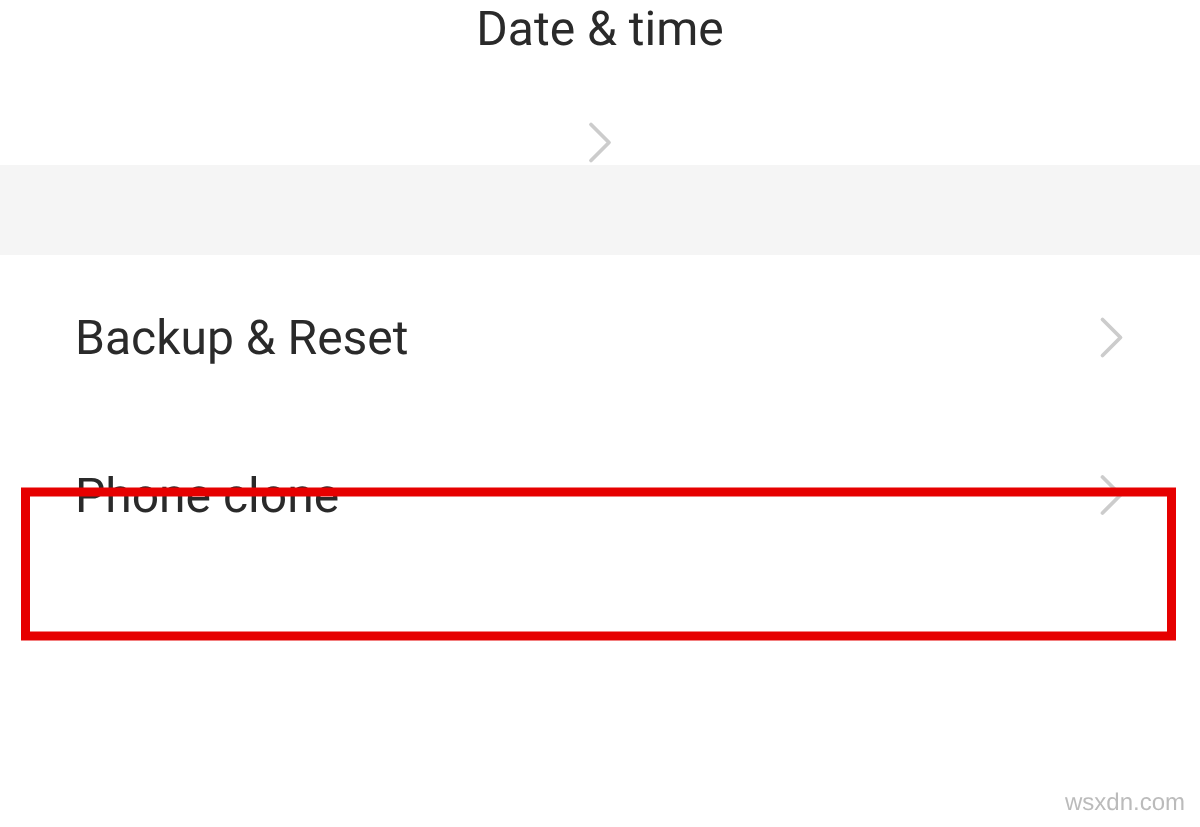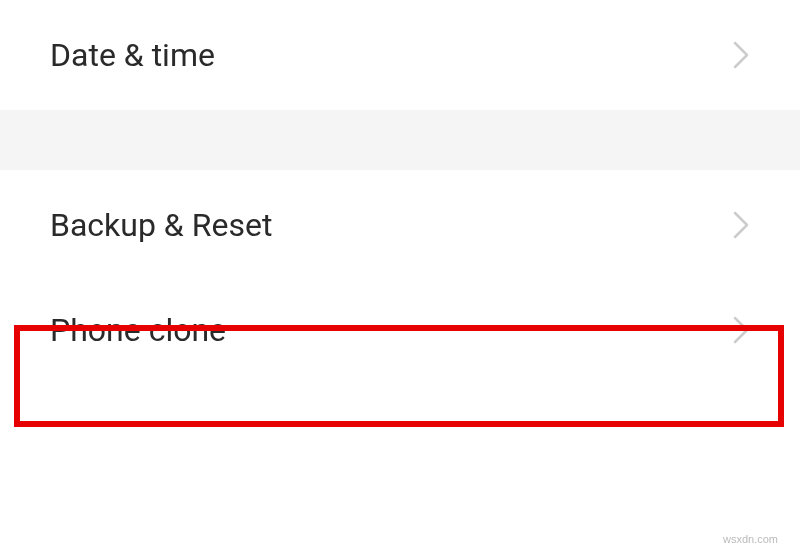--- a/index.html
+++ b/index.html
@@ -20,20 +20,21 @@
     .settings-item {
       display: flex;
       align-items: center;
       justify-content: space-between;
       padding: 0 50px;
       background: #ffffff;
       cursor: pointer;
     }
     .item-date-time {
       height: 110px;
+      flex-direction: column;
     }
     .item-language {
       height: 110px;
     }
     .item-backup {
       height: 110px;
       margin-top: 0;
     }
     .item-phone-clone {
       height: 100px;
@@ -62,22 +63,22 @@
       border: 6px solid #e60000;
       pointer-events: none;
       left: 14px;
       top: 325px;
       width: 770px;
       height: 102px;
     }
     .watermark {
       position: absolute;
       bottom: 6px;
-      right: 22px;
-      font-size: 11px;
+      right: 10px;
+      font-size: 16px;
       color: #bbbbbb;
       font-family: Arial, sans-serif;
     }
   </style>
 </head>
 <body>
 
 <div class="settings-list">
 
   <div class="settings-item item-date-time">

